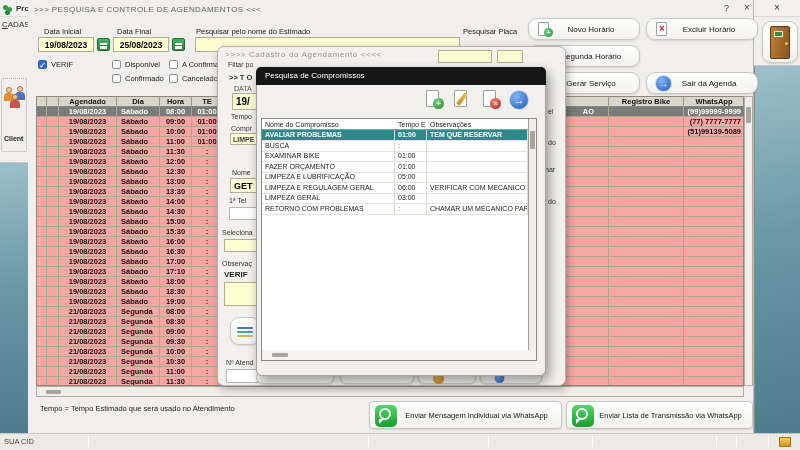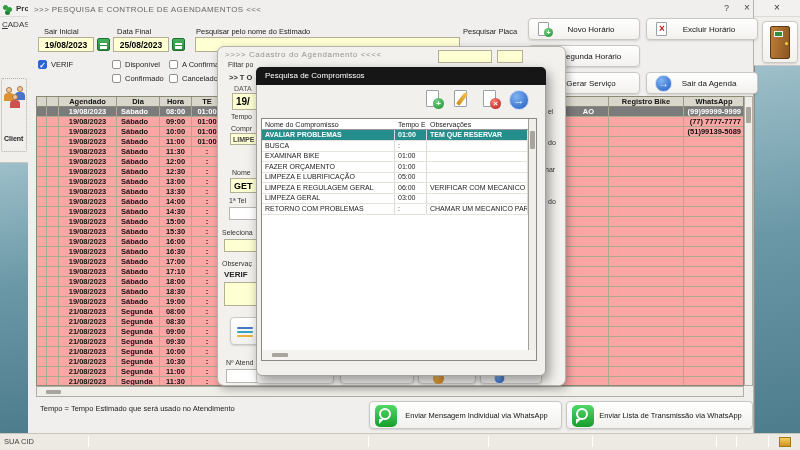--- a/index.html
+++ b/index.html
@@ -4,21 +4,21 @@
 <style>
 *{margin:0;padding:0;box-sizing:border-box}
 html,body{width:800px;height:450px;overflow:hidden}
 body{font-family:"Liberation Sans",sans-serif}
 .screen{position:relative;width:800px;height:450px;background:#f0efed;overflow:hidden}
 .p{position:absolute}
 .lbl{position:absolute;font-size:7.5px;color:#1d1d1d;white-space:nowrap}
 .frag{position:absolute;font-size:7px;color:#333;white-space:nowrap;overflow:hidden}
 .yfield{position:absolute;background:#ffffd4;border:1px solid #b2b094}
 .wfield{position:absolute;background:#fff;border:1px solid #b8b6b0}
-.btn{position:absolute;background:linear-gradient(#ffffff,#f2f1ee);border:1px solid #c9c7c2;border-radius:4px;box-shadow:0 1px 2px rgba(0,0,0,.13)}
+.btn{position:absolute;background:linear-gradient(#ffffff,#f2f1ee);border:1px solid #c9c7c2;border-radius:9px;box-shadow:0 1px 2px rgba(0,0,0,.13)}
 .btn-label{position:absolute;left:0;right:0;top:0;bottom:0;display:flex;align-items:center;justify-content:center;font-size:8px;color:#151515;white-space:nowrap}
 .ulf::first-letter{text-decoration:underline}
 .cb{position:absolute;width:9px;height:9px;border-radius:2px;background:#fff;border:1px solid #90908c}
 .cb.on{background:#2a66d9;border-color:#2a66d9;color:#fff;font-size:8px;line-height:9px;text-align:center;font-weight:bold}
 .teal{position:absolute;background:linear-gradient(170deg,#9dbfc9 0%,#6b98a7 45%,#4d7c8d 100%)}
 .cal{position:absolute;width:13px;height:13px;background:linear-gradient(#45b35a,#2a8c3e);border:1px solid #1f6f30;border-radius:2px}
 .cal i{position:absolute;left:2px;top:4px;width:7px;height:6px;background:#fff}
 .cal em{position:absolute;left:2px;top:6px;width:7px;height:1px;background:#2a8c3e}
 .pg{position:absolute;width:11px;height:14px;background:#fff;border:1px solid #98a0a8;border-radius:1px}
 .pg2{position:absolute;width:13px;height:17px;background:#fff;border:1px solid #98a0a8;border-radius:1px}
@@ -96,21 +96,21 @@
         <em></em>
       </span>
   </div>
   <div class="teal" style="left:754px;top:66px;width:46px;height:367px;border-left:1px solid #8e8c86"></div>
 
   <div class="p" style="left:28px;top:0;width:726px;height:433px;background:#f0efed;border-right:1px solid #b6b4ae"></div>
   <div class="p" style="left:34px;top:5px;font-size:8px;color:#666;letter-spacing:.4px;white-space:nowrap">&gt;&gt;&gt;   PESQUISA E CONTROLE DE AGENDAMENTOS   &lt;&lt;&lt;</div>
   <div class="p" style="left:724px;top:3px;font-size:9px;color:#444">?</div>
   <div class="p" style="left:744px;top:2px;font-size:10px;color:#444">×</div>
 
-  <div class="lbl" style="left:44px;top:27px">Sair Inicial</div>
+  <div class="lbl" style="left:44px;top:27px">Data Inicial</div>
   <input class="yfield" readonly="" style="left: 38px; top: 37px; width: 56px; height: 15px; font-size: 8.5px; font-weight: bold; text-align: center; font-family: &quot;Liberation Sans&quot;, sans-serif;" value="19/08/2023">
   <span class="cal" style="left:97px;top:38px">
       <i></i>
       <em></em>
     </span>
   <div class="lbl" style="left:117px;top:27px">Data Final</div>
   <input class="yfield" readonly="" style="left: 113px; top: 37px; width: 56px; height: 15px; font-size: 8.5px; font-weight: bold; text-align: center; font-family: &quot;Liberation Sans&quot;, sans-serif;" value="25/08/2023">
   <span class="cal" style="left:172px;top:38px">
       <i></i>
       <em></em>

